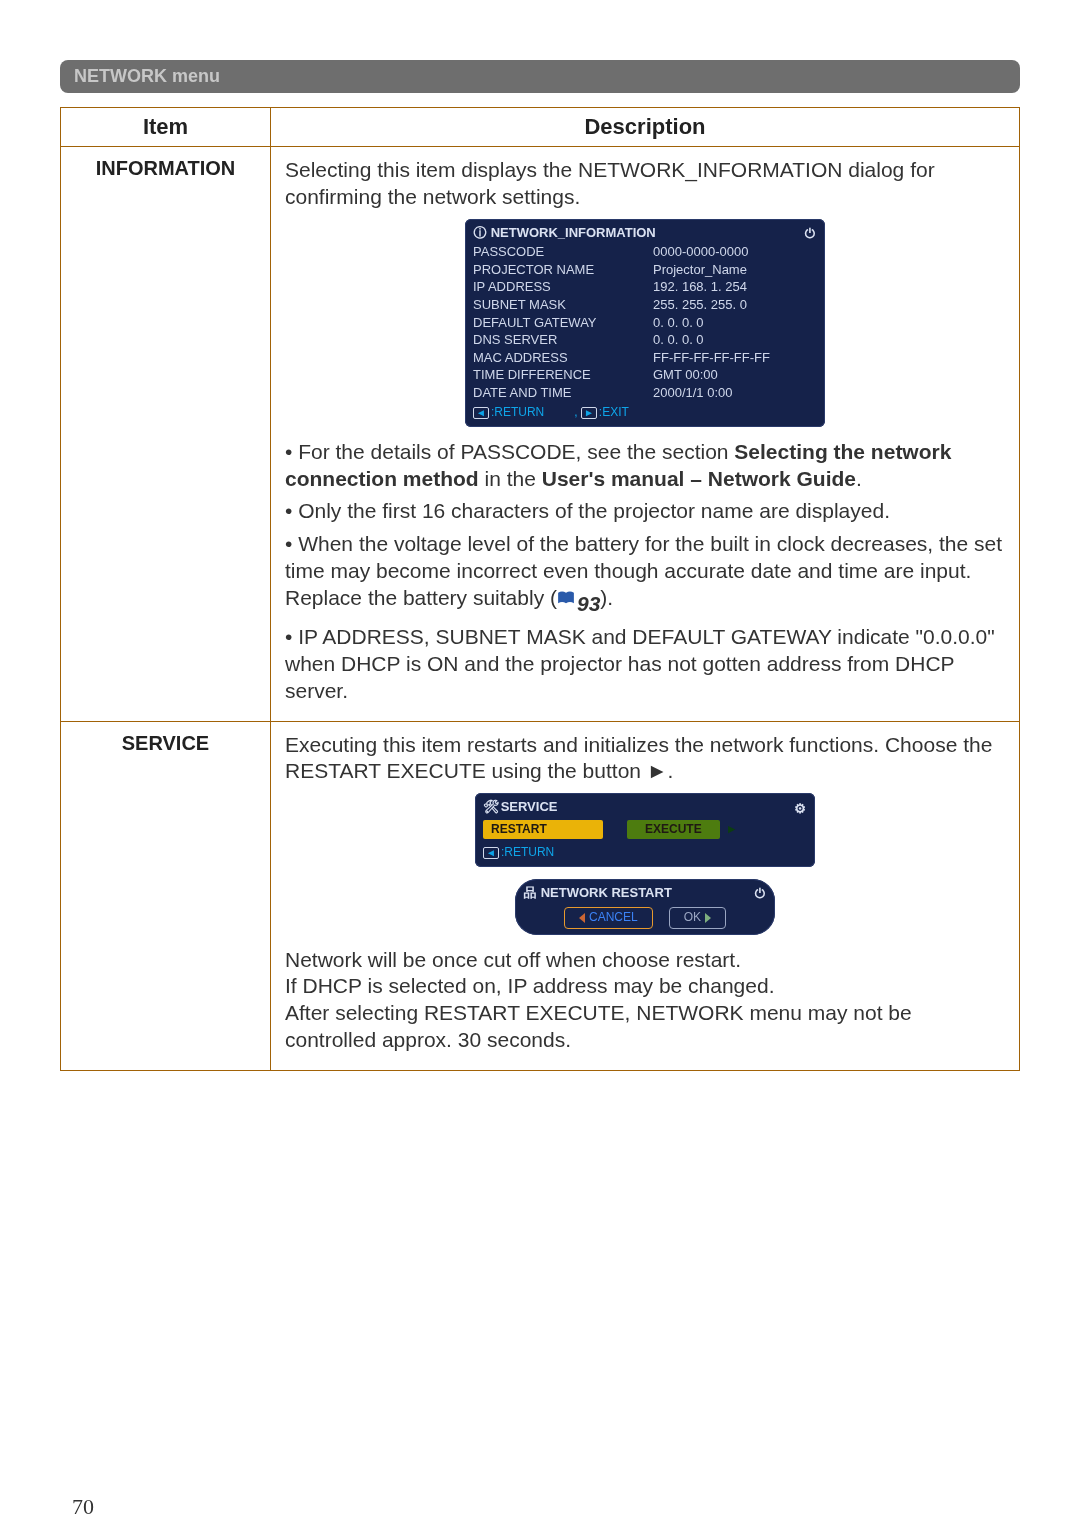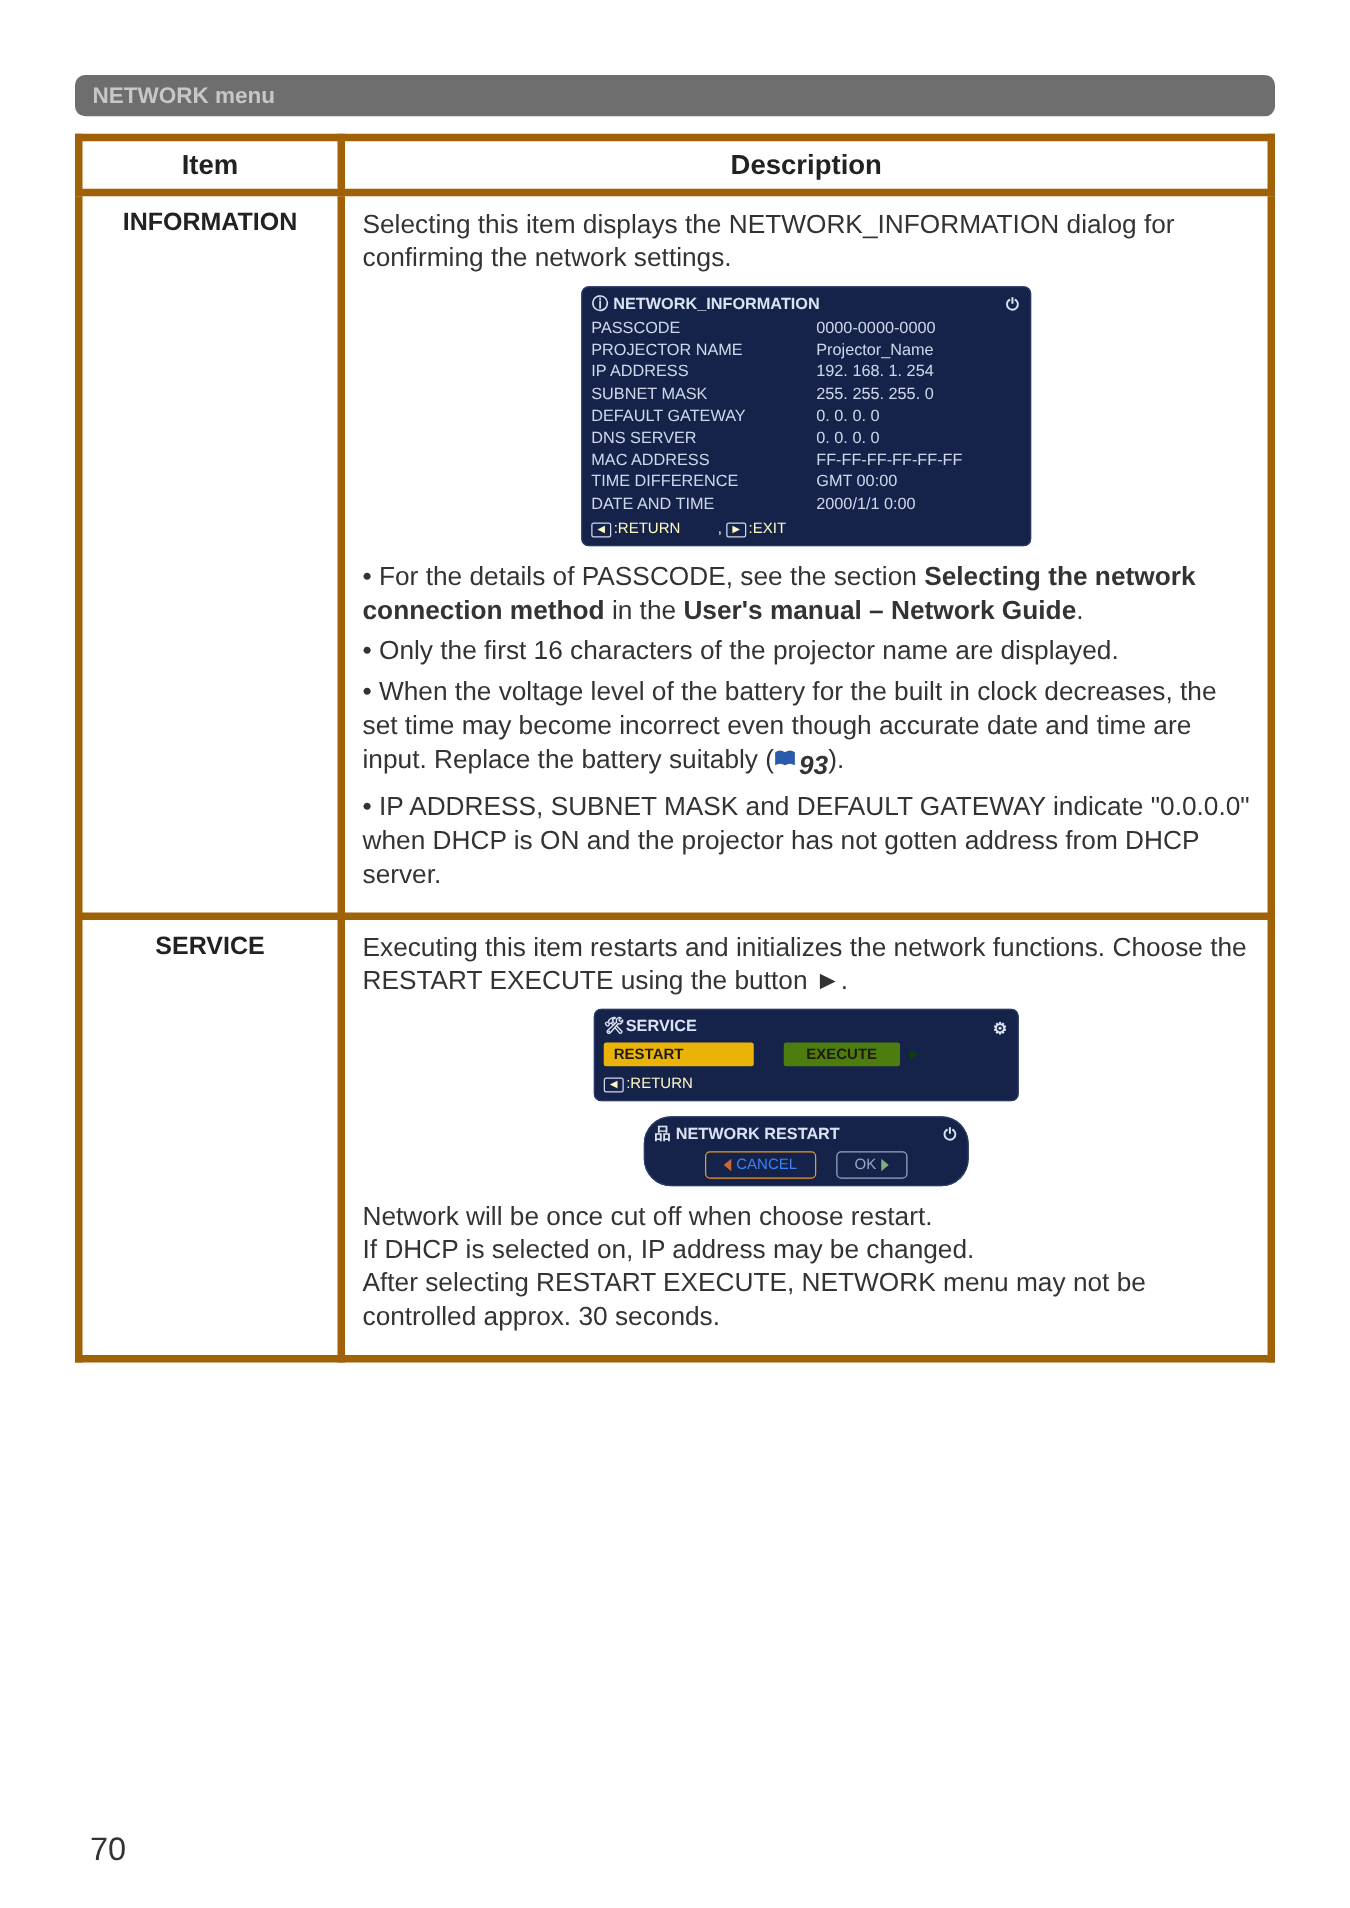--- a/index.html
+++ b/index.html
@@ -1,54 +1,54 @@
 <!DOCTYPE html>
 <html><head>
 <meta charset="utf-8">
 <style>
   * { box-sizing: border-box; margin: 0; padding: 0; }
   html, body { width: 1080px; height: 1526px; background: #fff; font-family: Arial, Helvetica, sans-serif; color: #333; }
   .page { padding: 60px 60px 0 60px; }
   .menu-bar { background: #6e6e6e; border-radius: 8px; padding: 6px 14px; color: #c7c7c7; font-weight: bold; font-size: 18px; margin-bottom: 14px; }
   table.main { width: 100%; border-collapse: collapse; }
-  table.main th, table.main td { border: 6px solid #a16207; vertical-align: top; }
+  table.main th, table.main td { border: 1px solid #a16207; vertical-align: top; }
   table.main th { font-weight: bold; font-size: 22px; padding: 6px 8px; text-align: center; color: #222; }
   td.item { width: 210px; vertical-align: middle; text-align: center; font-weight: bold; font-size: 20px; color: #222; padding: 10px; }
   td.desc { padding: 10px 14px; font-size: 21px; line-height: 1.28; color: #333; }
   .para { margin-bottom: 6px; }
   .bold { font-weight: bold; }
   .italic { font-style: italic; }
   .book-ref { display:inline-flex; align-items:flex-start; gap:2px; }
   .book-ref svg { width:18px; height:14px; }
 
   
   .osd { margin: 8px auto 12px auto; display: table; }
   .osd-box { background: #15224a; border-radius: 6px; padding: 6px 8px; font-family: Tahoma, Verdana, sans-serif; color: #cfd7ea; font-size: 13px; box-shadow: inset 0 0 0 1px #2a3a6a; }
   .osd-title { display:flex; align-items:center; justify-content:space-between; font-weight: bold; font-size: 13px; color:#dbe2f2; margin-bottom:2px; }
   .osd-title .ticon { display:inline-block; width:14px; height:14px; text-align:center; }
   .osd-row { display:flex; gap: 40px; }
   .osd-labels { min-width: 140px; }
   .osd-values { min-width: 130px; }
   .osd-line { white-space: nowrap; line-height: 1.35; }
-  .osd-foot { margin-top: 4px; font-size: 12px; color:#fef9c3; display:flex; gap: 30px; }
+  .osd-foot { margin-top: 4px; font-size: 12px; color:#0ea5e9; display:flex; gap: 30px; }
   .osd-foot .keybox { display:inline-block; border:1px solid #cfd7ea; border-radius:2px; font-size:10px; line-height:10px; padding:0 2px; margin-right:2px;}
 
   .osd-svc { width: 340px; }
   .svc-row { display:flex; align-items:center; margin-top:4px; }
   .svc-label { background:#eab308; color:#201a13; font-weight:bold; padding:2px 8px; border-radius:2px; font-size:12px; min-width:120px; }
   .svc-value { background:#4d7c0f; color:#201a13; font-weight:bold; padding:2px 18px; border-radius:2px; font-size:12px; margin-left:24px; position:relative;}
   .svc-arrow { color:#0c3e10; margin-left:6px; font-size:12px;}
   .osd-restart { width:260px;border-radius:22px; }
   .rst-btns { display:flex; gap: 16px; justify-content:center; margin-top:6px;}
   .btn-pill { border:1px solid #9aa6c2; border-radius:4px; padding:2px 14px; font-size:12px; background:#15224a; color:#9aa6c2; display:flex; align-items:center; gap:4px;}
   .btn-pill.active { color:#3b82f6; border-color:#e79a2e;}
   .tri-left { display:inline-block; width:0;height:0; border-top:5px solid transparent; border-bottom:5px solid transparent; border-right:6px solid #c63; }
   .tri-right-g { display:inline-block; width:0;height:0; border-top:5px solid transparent; border-bottom:5px solid transparent; border-left:6px solid #7faf7f; }
 
-  .page-num { position: absolute; left: 72px; top: 1464px; font-size: 26px; color:#333; }
+  .page-num { position: absolute; left: 72px; top: 1494px; font-size: 22px; color:#333;font-family:Liberation Serif, serif; }
   .page-wrap { position: relative; width:1080px; height:1526px; }
 </style>
 </head>
 <body>
 <div class="page-wrap">
 <div class="page">
 
 <div class="menu-bar">NETWORK menu</div>
 
 <table class="main">

